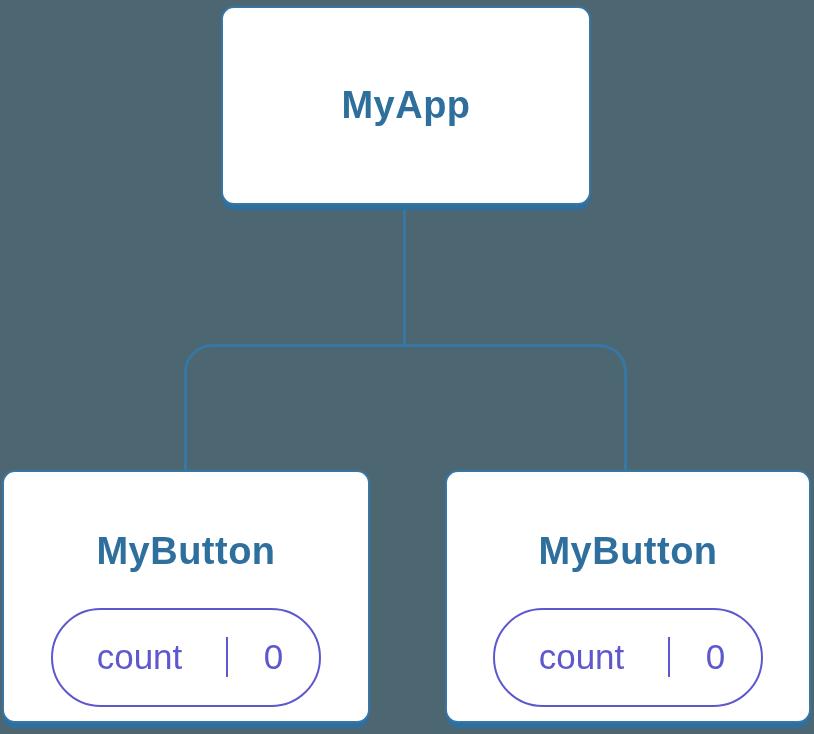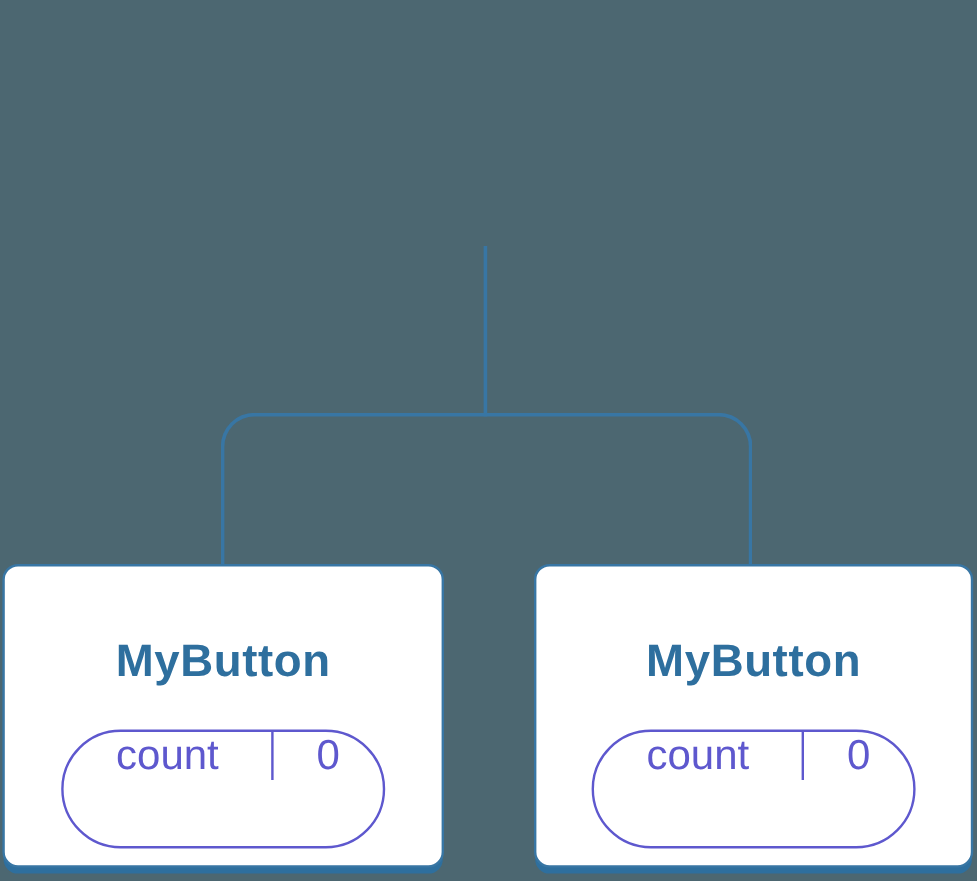--- a/index.html
+++ b/index.html
@@ -65,21 +65,21 @@
     border-left: 3px solid var(--line);
     border-right: 3px solid var(--line);
     border-radius: 28px 28px 0 0;
   }
   .state-pill {
     margin-top: 32px;
     width: 270px; height: 99px;
     border: 2px solid var(--state);
     border-radius: 60px;
     display: flex;
-    align-items: flex-start;
+    align-items: center;
     overflow: hidden;
     color: var(--state);
     font-size: 35px;
   }
   .state-key {
     width: 173px;
     display: flex;
     align-items: center;
     justify-content: center;
   }
@@ -92,20 +92,23 @@
   }
 </style>
 </head>
 <body>
 
 <div class="canvas">
 
   <div class="stem"></div>
   <div class="bracket"></div>
 
+  <div class="card card-root">
+    <div class="node-label">MyApp</div>
+  </div>
 
   <div class="card card-child card-child-0">
     <div class="node-label">MyButton</div>
     <div class="state-pill">
       <div class="state-key">count</div>
       <div class="state-value">0</div>
     </div>
   </div>
 
   <div class="card card-child card-child-1">

